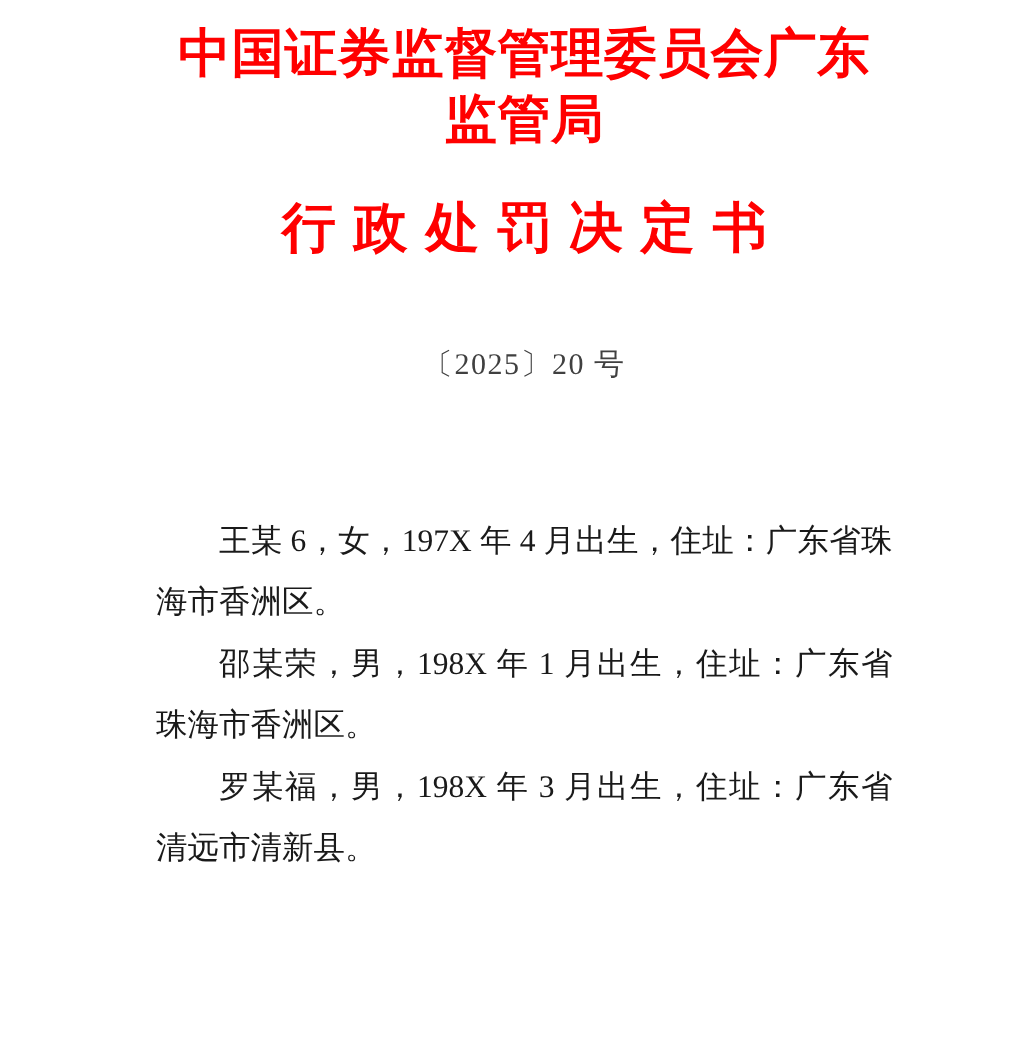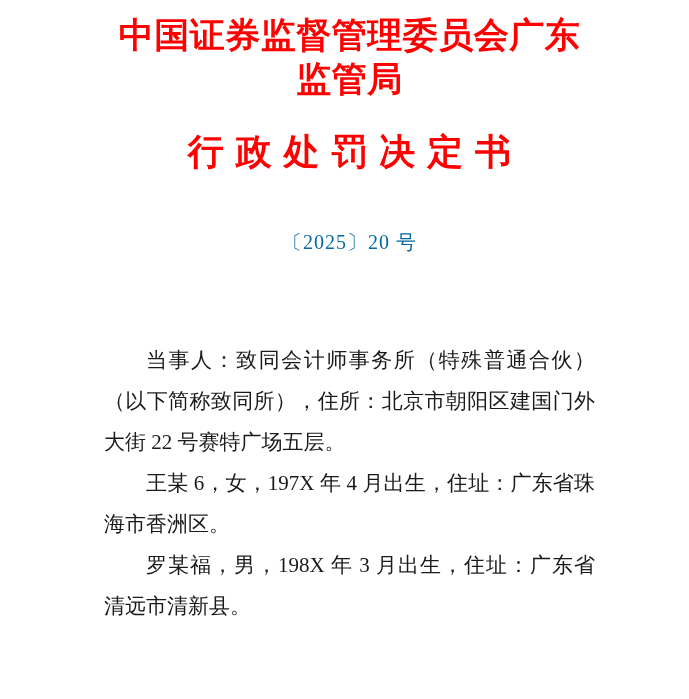--- a/index.html
+++ b/index.html
@@ -32,21 +32,21 @@
     line-height: 1.25;
     color: #ff0000;
     text-align: center;
     letter-spacing: 0.33em;
     text-indent: 0.33em; 
   }
   .doc-number {
     margin-top: 54px;
     text-align: center;
     font-size: 20px;
-    color: #0369a1;
+    color: #404040;
     letter-spacing: 1px;
   }
   .doc-body {
     margin-top: 84px;
     font-size: 21px;
     line-height: 41px;
     text-align: justify;
   }
   .doc-body p {
     text-indent: 2em;
@@ -58,18 +58,18 @@
 
 <div class="page">
 
   <div class="org-line">中国证券监督管理委员会广东监管局</div>
 
   <div class="doc-title">行政处罚决定书</div>
 
   <div class="doc-number">〔2025〕20 号</div>
 
   <div class="doc-body">
-    <p>当事人：致同会计师事务所（特殊普通合伙）（以下简称致同所），住所：北京市朝阳区建国门外大街 22 号赛特广场五层。</p>
     <p>王某 6，女，197X 年 4 月出生，住址：广东省珠海市香洲区。</p>
+    <p>邵某荣，男，198X 年 1 月出生，住址：广东省珠海市香洲区。</p>
     <p>罗某福，男，198X 年 3 月出生，住址：广东省清远市清新县。</p>
   </div>
 
 </div>
 
 </body></html>

